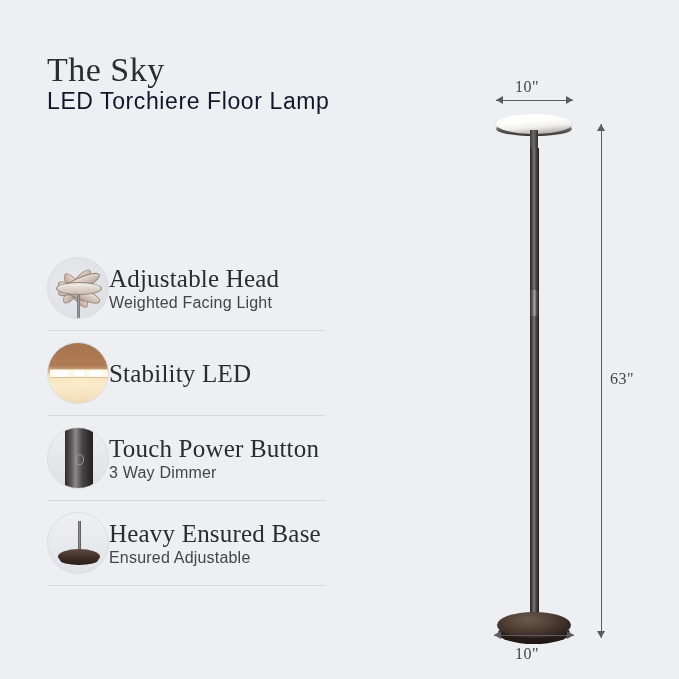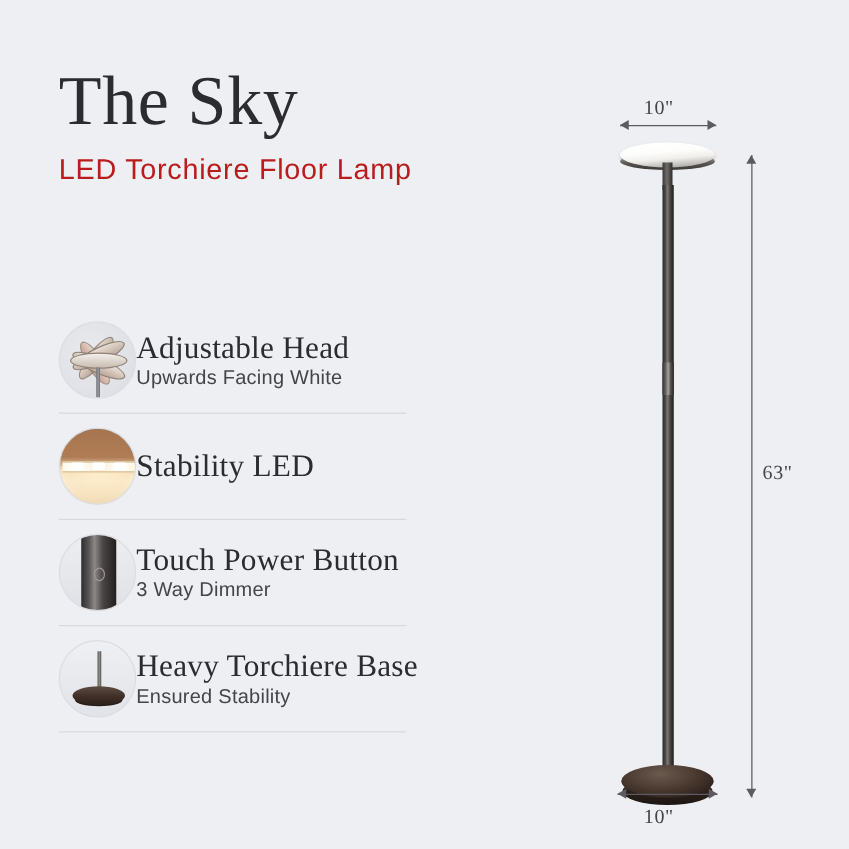--- a/index.html
+++ b/index.html
@@ -9,32 +9,31 @@
     font-family:"Liberation Sans", sans-serif;
     position:relative;
     overflow:hidden;
   }
   .page { position:absolute; inset:0; }
 
   
   .header { position:absolute; left:47px; top:52px; }
   .title {
     font-family:"Liberation Serif", serif;
-    font-size:56px;
+    font-size:34px;
     font-weight:400;
     color:#2b2b30;
     letter-spacing:0.5px;
     line-height:1.05;
   }
   .subtitle {
-    margin-top:11px;
     font-family:"Liberation Sans", sans-serif;
     font-size:23px;
     font-weight:300;
-    color:#b91c1c;
+    color:#0f172a;
     letter-spacing:0.6px;
   }
 
   
   .features { position:absolute; left:47px; top:252px; width:290px; }
   .feature {
     position:relative;
     display:flex;
     align-items:center;
     height:72px;
@@ -227,21 +226,21 @@
       <div class="thumb th-adj">
         <span class="disc d4"></span>
           <span class="disc d5"></span>
         <span class="disc d2"></span>
           <span class="disc d3"></span>
         <span class="pole"></span>
           <span class="disc"></span>
       </div>
       <div class="feature-text">
         <div class="feature-title">Adjustable Head</div>
-        <div class="feature-sub">Upwards Facing White</div>
+        <div class="feature-sub">Weighted Facing Light</div>
       </div>
     </div>
     <div class="feature-divider"></div>
 
     <div class="feature">
       <div class="thumb th-led">
         <span class="glow"></span>
           <span class="strip"></span>
         <span class="led1"></span>
           <span class="led2"></span>
@@ -265,22 +264,22 @@
     </div>
     <div class="feature-divider"></div>
 
     <div class="feature">
       <div class="thumb th-base">
         <span class="pole2"></span>
           <span class="disc2b"></span>
           <span class="disc2"></span>
       </div>
       <div class="feature-text">
-        <div class="feature-title">Heavy Torchiere Base</div>
-        <div class="feature-sub">Ensured Stability</div>
+        <div class="feature-title">Heavy Ensured Base</div>
+        <div class="feature-sub">Ensured Adjustable</div>
       </div>
     </div>
     <div class="feature-divider"></div>
 
   </div>
 
   <div class="lamp">
     <div class="lamp-head-rim"></div>
     <div class="lamp-head"></div>
     <div class="lamp-neck"></div>

